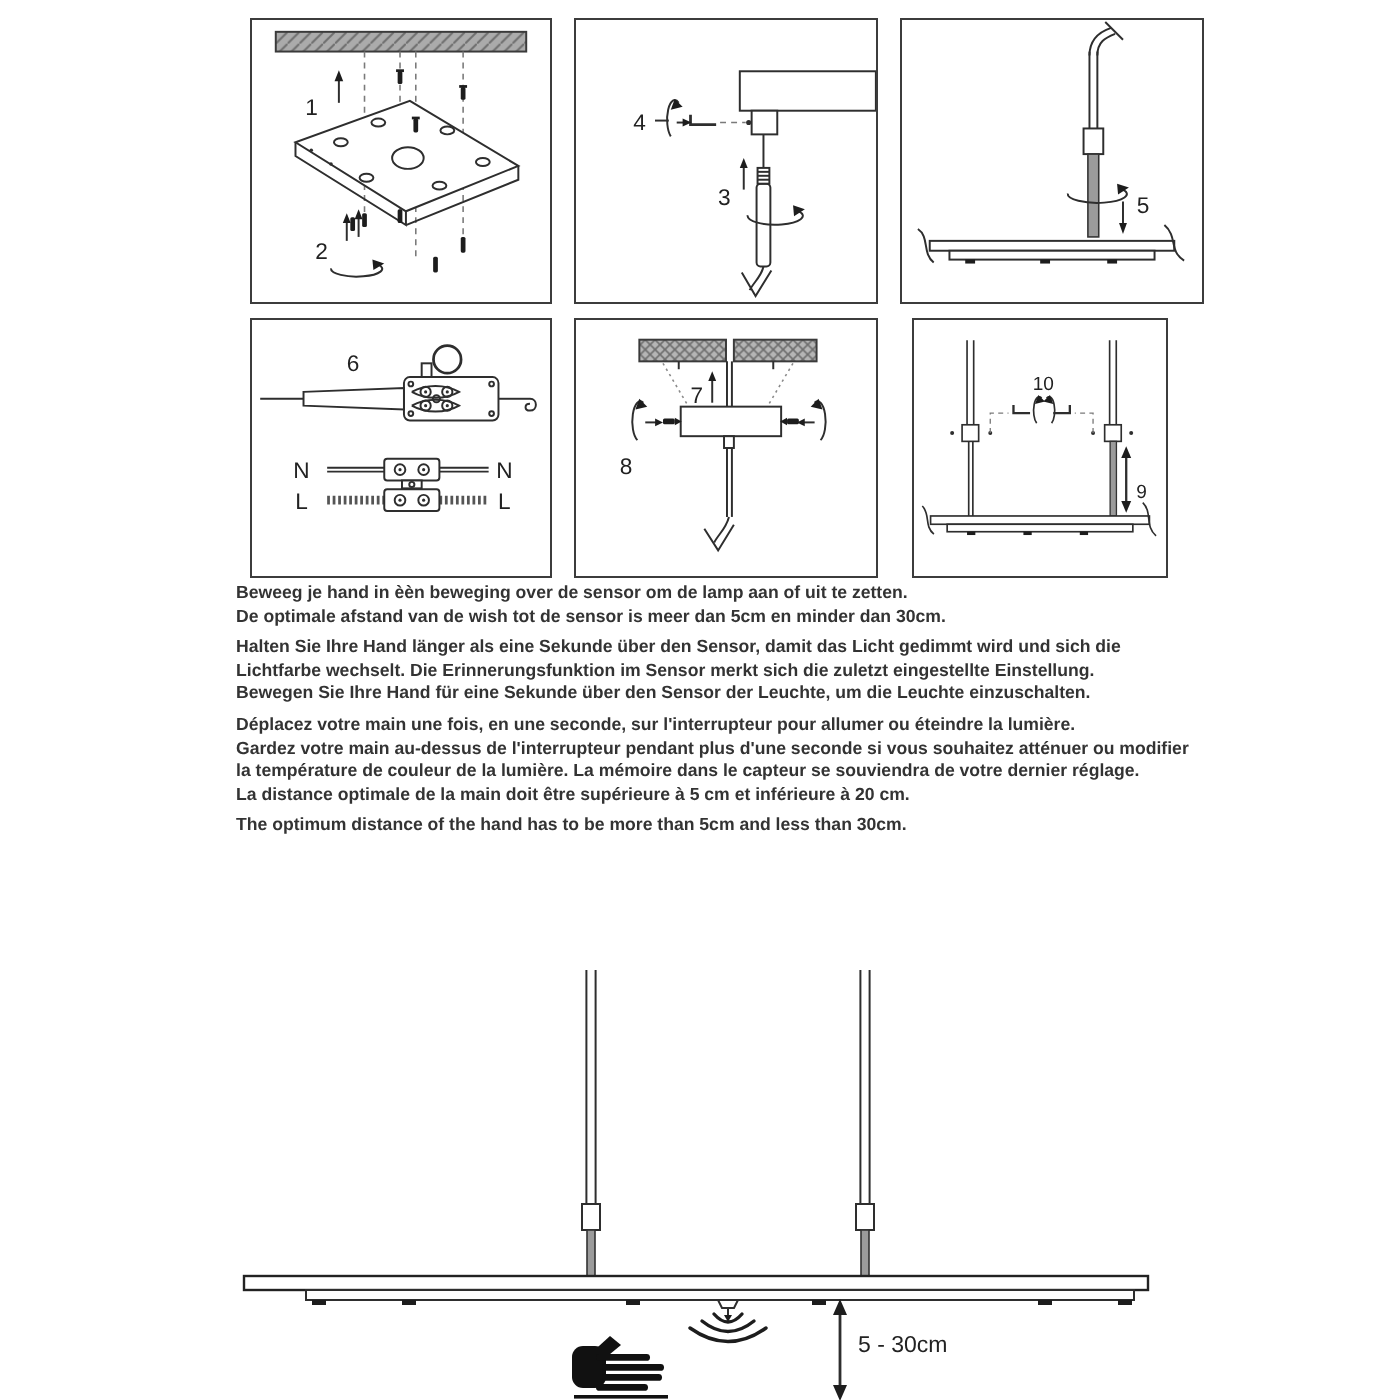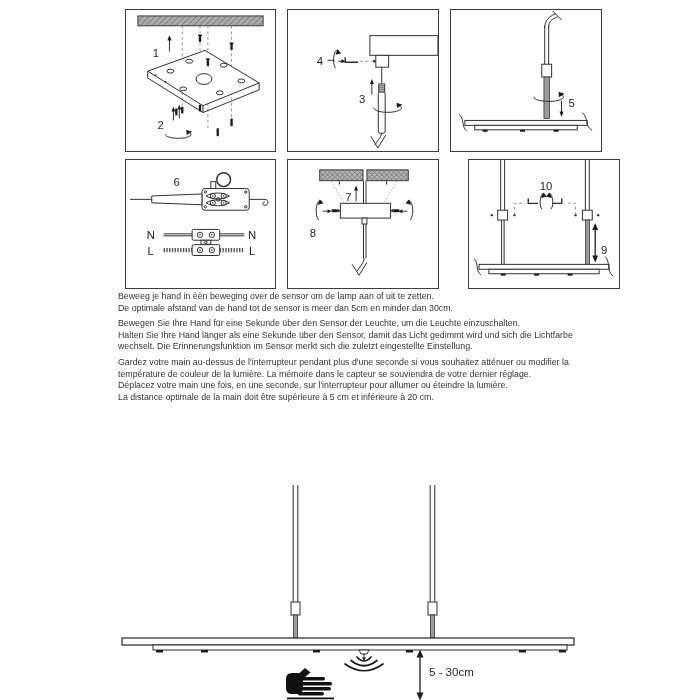--- a/index.html
+++ b/index.html
@@ -17,21 +17,21 @@
   .dot{fill:none;stroke:#8a8a8a;stroke-width:0.8;stroke-dasharray:1.2 2;}
   .blk{fill:#1d1d1d;stroke:none;}
   .num{font-family:"Liberation Sans",sans-serif;font-size:11.5px;fill:#222;}
   .gray{fill:#9b9b9b;stroke:#333;stroke-width:0.8;}
   .white{fill:#fff;stroke:#2e2e2e;stroke-width:1;}
   .instructions{
     position:absolute;left:118px;top:291px;width:482px;
     font-size:8.8px;line-height:11.6px;color:#333;
   }
   .instructions p{margin:0 0 4px 0;}
-  .instructions span{display:block;}
+  .instructions span{display:block;font-weight:bold;}
   #bottom-figure{position:absolute;left:0;top:480px;}
 </style>
 </head>
 <body>
 
 <div class="panel" style="left:125px;top:9px;width:151px;height:143px">
   <svg viewBox="0 0 151 143">
     <defs>
       <pattern id="hatch1" width="6" height="6" patternUnits="userSpaceOnUse">
         <rect width="6" height="6" fill="#ababab"></rect>
@@ -277,21 +277,21 @@
     <text class="num" x="22" y="78">8</text>
 
     <rect class="white" x="75" y="59" width="5" height="6"></rect>
     <line class="ln" x1="76.5" y1="65" x2="76.5" y2="100"></line>
     <line class="ln" x1="79" y1="65" x2="79" y2="100"></line>
     <path class="ln" d="M77.5,100 C76,106 72,109 70,113"></path>
     <path class="ln" d="M65,106 L72,117 L80,104"></path>
   </svg>
 </div>
 
-<div class="panel" style="left:468px;top:159px;width:152px;height:130px">
+<div class="panel" style="left:456px;top:159px;width:128px;height:130px">
   <svg viewBox="0 0 152 130">
     <g>
       <line class="ln" x1="32" y1="0" x2="32" y2="51"></line>
         <line class="ln" x1="36" y1="0" x2="36" y2="51"></line>
       <line class="ln" x1="118" y1="0" x2="118" y2="51"></line>
         <line class="ln" x1="122" y1="0" x2="122" y2="51"></line>
       <rect class="white" x="29" y="51" width="10" height="10"></rect>
       <rect class="white" x="115" y="51" width="10" height="10"></rect>
       <line class="ln" x1="33" y1="61" x2="33" y2="106"></line>
         <line class="ln" x1="35.5" y1="61" x2="35.5" y2="106"></line>
@@ -329,32 +329,33 @@
       <rect class="blk" x="100" y="115.5" width="5" height="2"></rect>
       <path class="ln" d="M5,100 C10,105 6,112 12,117"></path>
       <path class="ln" d="M138,98 C144,104 139,112 146,118"></path>
     </g>
   </svg>
 </div>
 
 <div class="instructions">
   <p>
     <span>Beweeg je hand in èèn beweging over de sensor om de lamp aan of uit te zetten.</span>
-    <span>De optimale afstand van de hand tot de sensor is meer dan 5cm en minder dan 30cm.</span>
+    <span>De optimale afstand van de wish tot de sensor is meer dan 5cm en minder dan 30cm.</span>
   </p>
   <p>
+    <span>Halten Sie Ihre Hand länger als eine Sekunde über den Sensor, damit das Licht gedimmt wird und sich die Lichtfarbe wechselt. Die Erinnerungsfunktion im Sensor merkt sich die zuletzt eingestellte Einstellung.</span>
     <span>Bewegen Sie Ihre Hand für eine Sekunde über den Sensor der Leuchte, um die Leuchte einzuschalten.</span>
-    <span>Halten Sie Ihre Hand länger als eine Sekunde über den Sensor, damit das Licht gedimmt wird und sich die Lichtfarbe wechselt. Die Erinnerungsfunktion im Sensor merkt sich die zuletzt eingestellte Einstellung.</span>
   </p>
   <p>
+    <span>Déplacez votre main une fois, en une seconde, sur l'interrupteur pour allumer ou éteindre la lumière.</span>
     <span>Gardez votre main au-dessus de l'interrupteur pendant plus d'une seconde si vous souhaitez atténuer ou modifier la température de couleur de la lumière. La mémoire dans le capteur se souviendra de votre dernier réglage.</span>
-    <span>Déplacez votre main une fois, en une seconde, sur l'interrupteur pour allumer ou éteindre la lumière.</span>
     <span>La distance optimale de la main doit être supérieure à 5 cm et inférieure à 20 cm.</span>
   </p>
   <p>
+    <span>The optimum distance of the hand has to be more than 5cm and less than 30cm.</span>
   </p>
 </div>
 
 <svg id="bottom-figure" width="700" height="220" viewBox="0 0 700 220">
 
   <g>
     <line class="ln" x1="293.2" y1="5" x2="293.2" y2="122"></line>
     <line class="ln" x1="297.8" y1="5" x2="297.8" y2="122"></line>
     <line class="ln" x1="430.2" y1="5" x2="430.2" y2="122"></line>
     <line class="ln" x1="434.8" y1="5" x2="434.8" y2="122"></line>

